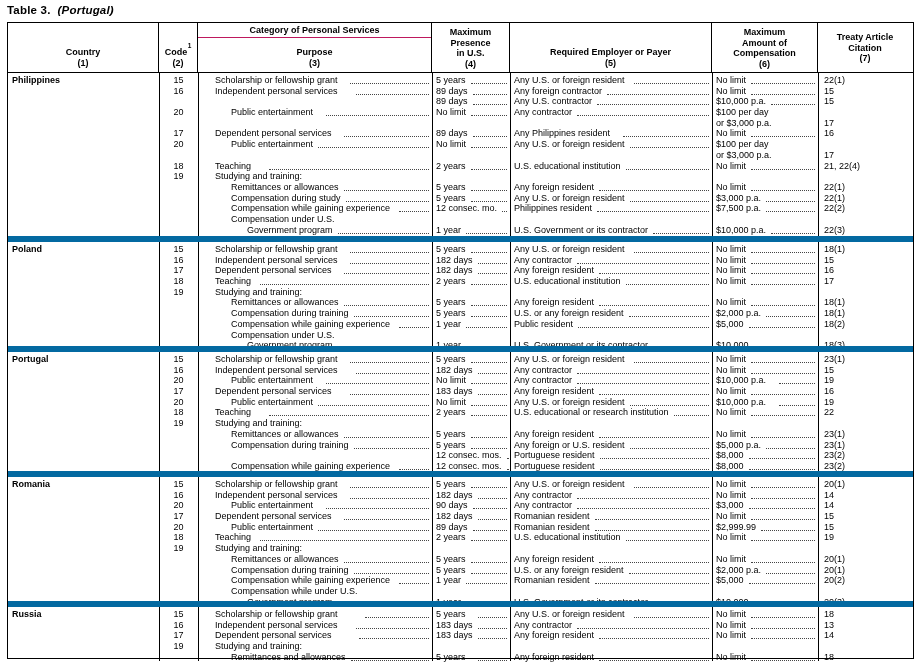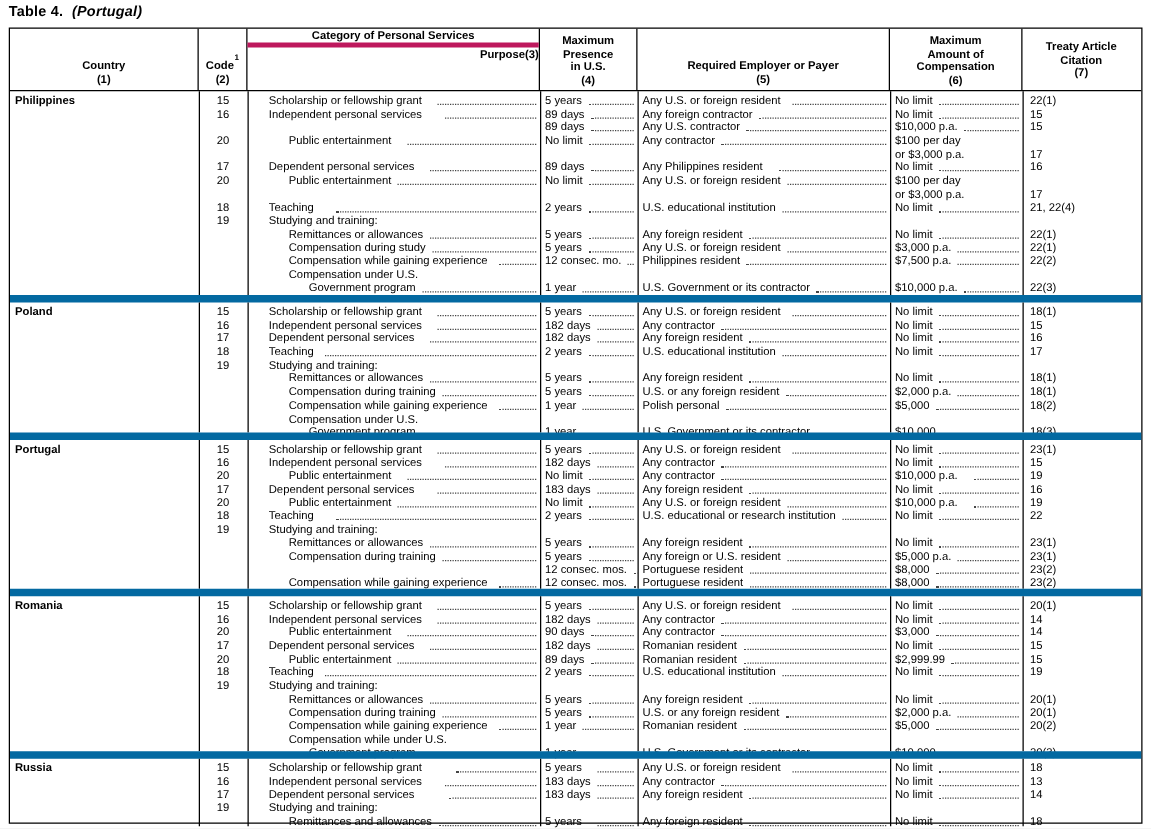--- a/index.html
+++ b/index.html
@@ -27,24 +27,24 @@
   .thead{
     display:grid;grid-template-columns:var(--cols);
     height:50px;border-bottom:1px solid #000;box-sizing:border-box;
     font-weight:bold;font-size:9px;line-height:10.5px;text-align:center;
   }
   .hcell{border-right:1px solid #000;box-sizing:border-box;display:flex;flex-direction:column;}
   .hcell:last-child{border-right:none;}
   .h-end{justify-content:flex-end;padding-bottom:4px;}
   .h-mid{justify-content:center;padding-top:1px;}
   .cat-box{
-    height:15px;border-bottom:4px solid #be185d;box-sizing:border-box;
+    height:15px;border-bottom:1px solid #be185d;box-sizing:border-box;
     display:flex;align-items:center;justify-content:center;
   }
-  .purp-box{flex:1;display:flex;flex-direction:row;justify-content:flex-end;padding-bottom:4px;}
+  .purp-box{flex:1;display:flex;flex-direction:column;justify-content:flex-end;padding-bottom:4px;}
   sup.s{font-size:6.5px;line-height:0;position:relative;top:-3px;margin-left:.5px;}
   
   .tbody{position:relative;}
   .section{
     position:relative;border-top:6px solid #0369a1;box-sizing:border-box;
     padding-top:2px;font-size:9px;
   }
   .section:first-child{border-top:none;}
   .section:nth-child(1){height:163px;}
   .section:nth-child(2){height:110px;}
@@ -61,21 +61,21 @@
   .c-pres,.c-emp,.c-amt{padding-left:4px;}
   .c-cit{padding-left:6px;}
   .leader{flex:1 1 auto;min-width:4px;border-bottom:1px dotted #454545;margin:0 3px 2px 5px;height:8px;}
   .txt{flex:0 0 auto;}
 </style>
 </head>
 <body>
 
 <div class="page">
   <div class="title">
-    <span class="t-bold">Table 4.</span><span class="t-ital">(Portugal)</span>
+    <span class="t-bold">Table 3.</span><span class="t-ital">(Portugal)</span>
   </div>
 
   <div class="table">
     <div class="thead">
       <div class="hcell h-end">
         <div>Country</div>
         <div>(1)</div>
       </div>
       <div class="hcell h-end">
         <div><span>Code</span><sup class="s">1</sup></div>
@@ -552,21 +552,21 @@
             <div class="cell c-flex c-purpose" style="padding-left: 21px;">
               <span class="txt">Compensation while gaining experience</span>
               <sup class="s">2</sup>
               <div class="leader"></div>
             </div>
             <div class="cell c-flex c-pres">
               <span class="txt">1 year</span>
               <div class="leader"></div>
             </div>
             <div class="cell c-flex c-emp">
-              <span class="txt">Polish personal</span>
+              <span class="txt">Public resident</span>
               <div class="leader"></div>
             </div>
             <div class="cell c-flex c-amt">
               <span class="txt">$5,000</span>
               <div class="leader"></div>
             </div>
             <div class="cell c-cit">18(2)</div>
           </div>
           <div class="row">
             <div class="cell c-country"></div>

